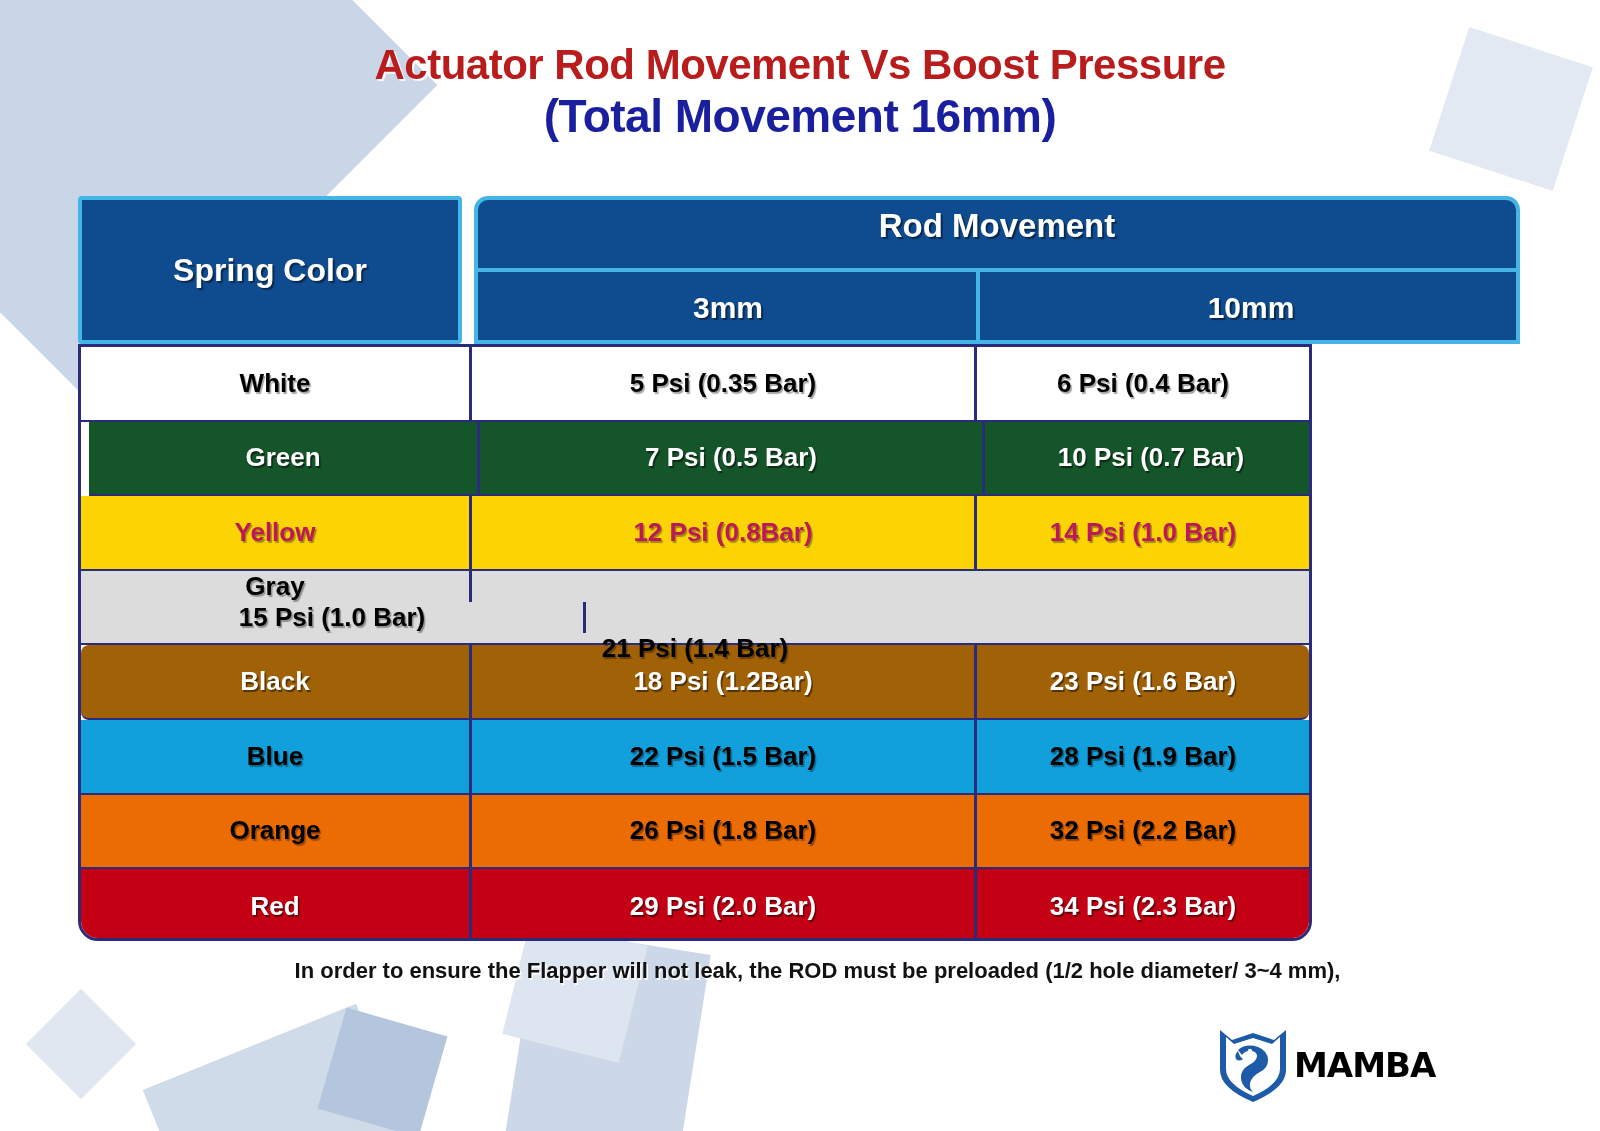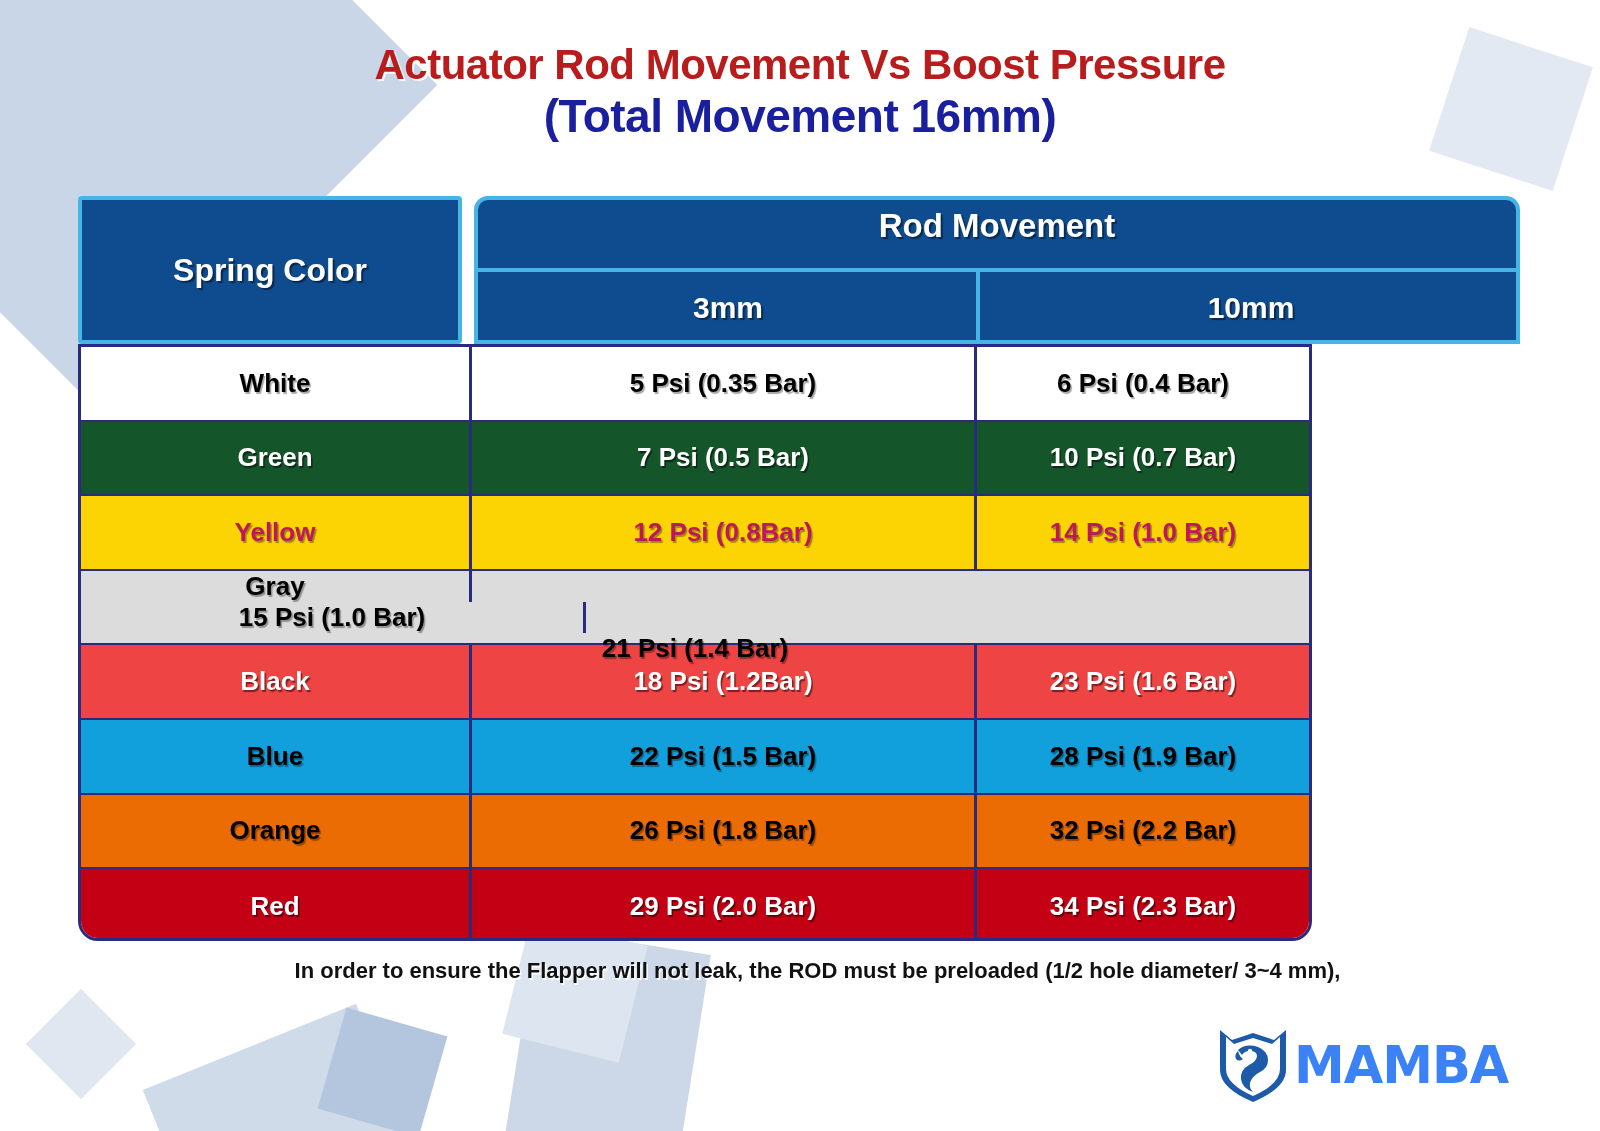--- a/index.html
+++ b/index.html
@@ -141,21 +141,21 @@
   }
 
   
   .logo {
     position: absolute; left: 1216px; top: 1024px;
     width: 292px; height: 82px;
     display: flex; align-items: center; z-index: 7;
   }
   .logo-shield { width: 74px; height: 78px; flex: none; }
   .logo-word {
-    font-size: 51px; font-weight: bold; color: #3b82f6;
+    font-size: 34px; font-weight: bold; color: #000000;
     letter-spacing: -1px; margin-left: 4px;
     font-family: "DejaVu Sans", sans-serif;
   }
 </style>
 </head>
 <body>
 
 <div id="page">
 
   <div class="deco d1"></div>
@@ -181,36 +181,36 @@
       <div class="hcell h-sub h-3mm">3mm</div>
       <div class="hcell h-sub h-10mm">10mm</div>
     </div>
 
     <div class="tbody" id="tbody">
         <div class="trow" style="background: rgb(255, 255, 255); color: rgb(0, 0, 0);">
           <div class="tcell c-color">White</div>
           <div class="tcell c-3mm">5 Psi (0.35 Bar)</div>
           <div class="tcell c-10mm">6 Psi (0.4 Bar)</div>
         </div>
-        <div class="trow" style="background: rgb(21, 85, 42); color: rgb(255, 255, 255);">
+        <div class="trow" style="background: rgb(21, 85, 42); color: rgb(255, 255, 255); margin-left: 8px;">
           <div class="tcell c-color light-text">Green</div>
           <div class="tcell c-3mm light-text">7 Psi (0.5 Bar)</div>
           <div class="tcell c-10mm light-text">10 Psi (0.7 Bar)</div>
         </div>
         <div class="trow" style="background: rgb(252, 212, 4); color: #be185d;">
           <div class="tcell c-color">Yellow</div>
           <div class="tcell c-3mm">12 Psi (0.8Bar)</div>
           <div class="tcell c-10mm">14 Psi (1.0 Bar)</div>
         </div>
         <div class="trow" style="background: rgb(220, 220, 220); color: rgb(0, 0, 0); flex-direction: column;">
           <div class="tcell c-color">Gray</div>
           <div class="tcell c-3mm">15 Psi (1.0 Bar)</div>
           <div class="tcell c-10mm">21 Psi (1.4 Bar)</div>
         </div>
-        <div class="trow" style="background: #ef4444; color: rgb(255, 255, 255);">
+        <div class="trow" style="background: #a16207; color: rgb(255, 255, 255); border-radius: 8px;">
           <div class="tcell c-color light-text">Black</div>
           <div class="tcell c-3mm light-text">18 Psi (1.2Bar)</div>
           <div class="tcell c-10mm light-text">23 Psi (1.6 Bar)</div>
         </div>
         <div class="trow" style="background: rgb(18, 160, 220); color: rgb(0, 0, 0);">
           <div class="tcell c-color">Blue</div>
           <div class="tcell c-3mm">22 Psi (1.5 Bar)</div>
           <div class="tcell c-10mm">28 Psi (1.9 Bar)</div>
         </div>
         <div class="trow" style="background: rgb(236, 108, 4); color: rgb(0, 0, 0);">

